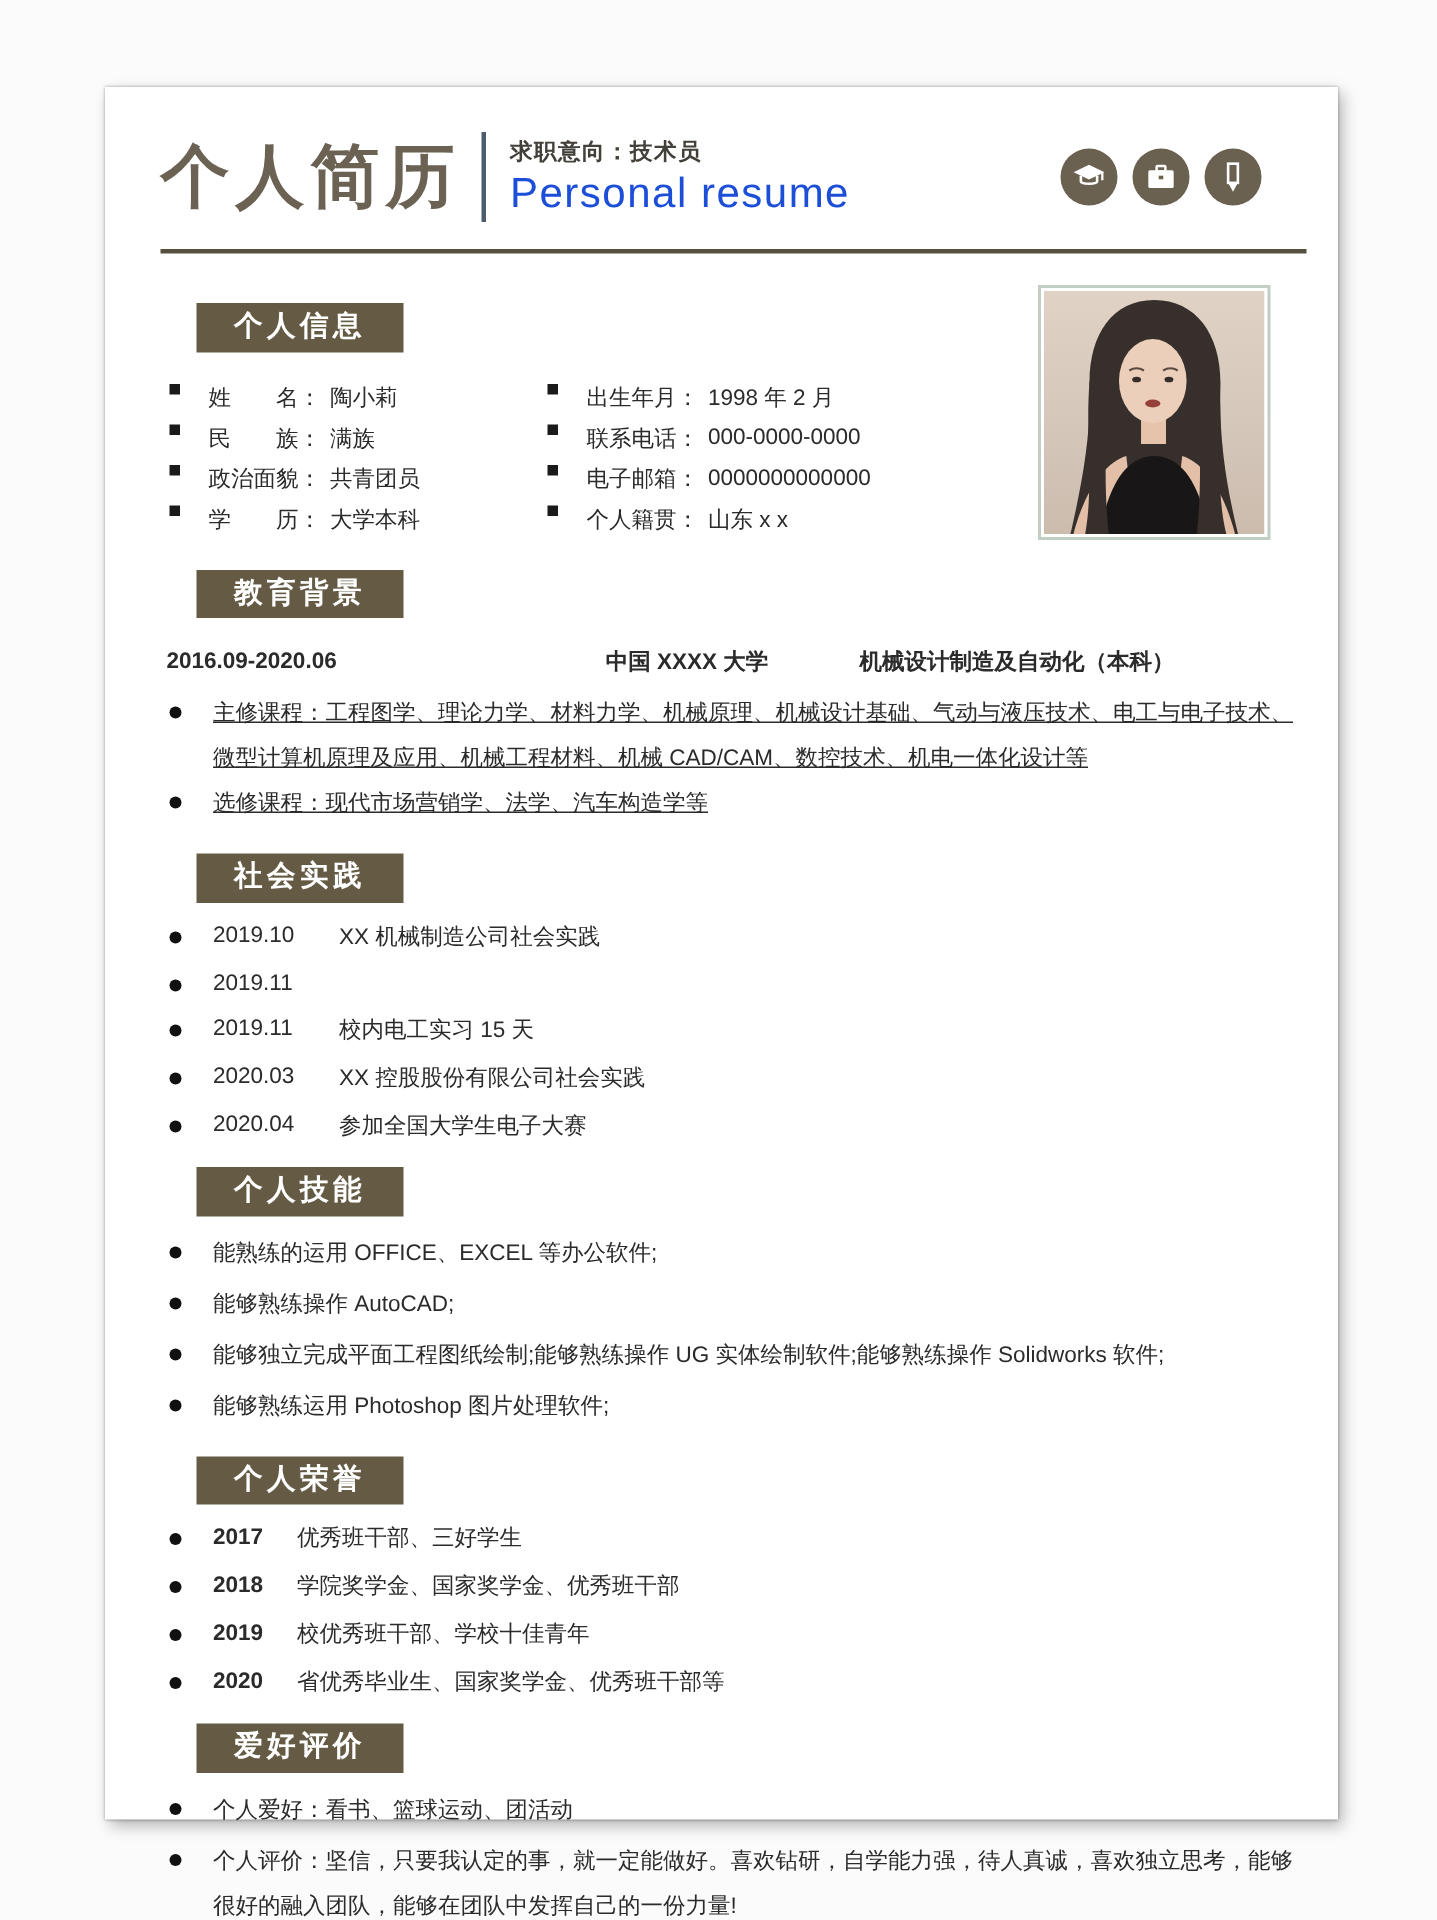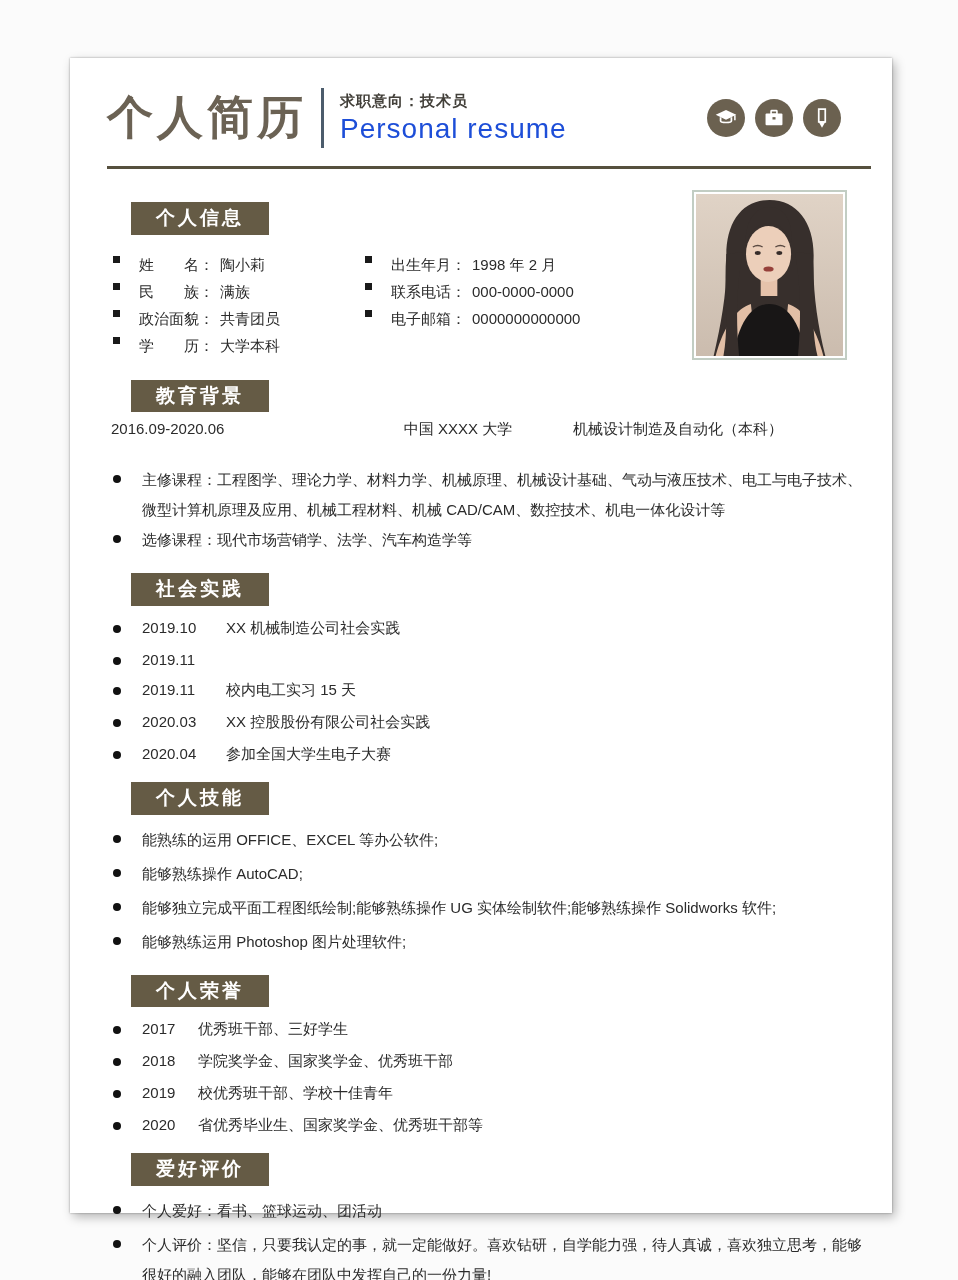--- a/index.html
+++ b/index.html
@@ -60,32 +60,32 @@
   .photo-frame svg { width:100%; height:100%; display:block; }
   
   .li { display:flex; font-size:15px; }
   .dot {
     width:8px; height:8px; border-radius:50%; background:#111;
     margin:10px 21px 0 6px; flex:none;
   }
   .li-text { flex:1; line-height:2.0; }
   
   .sec-edu { margin-top:20px; }
-  .edu-row { display:flex; margin-top:8px; font-weight:normal; font-size:15px; margin-left:4px; }
+  .edu-row { display:flex; margin-top:20px; font-weight:bold; font-size:15px; margin-left:4px; }
   .edu-period { flex:0 0 232px; }
   .edu-school { flex:0 0 230px;text-align:center; }
   .edu-major { flex:1; }
-  .edu-list { margin-top:26px; }
+  .edu-list { margin-top:10px;text-decoration:underline; }
   
   .sec { margin-top:18px; }
   .rows { margin-top:10px; }
   .row-li { display:flex; font-size:15px; align-items:flex-start; margin-top:13px; }
   .row-li .dot { margin-top:6px; }
   .col-date { flex:0 0 84px; }
-  .col-year { flex:0 0 56px; }
+  .col-year { flex:0 0 56px;font-weight:bold; }
   .col-desc { flex:1; }
   .skill-li { margin-top:4px; }
 </style>
 </head>
 <body>
 
 <div class="page">
 
   <div class="header">
     <div class="title">个人简历</div>
@@ -149,20 +149,25 @@
       </div>
       <div class="info-item">
         <span class="sq"></span>
         <span class="info-label">联系电话：</span>
         <span class="info-value">000-0000-0000</span>
       </div>
       <div class="info-item">
         <span class="sq"></span>
         <span class="info-label">电子邮箱：</span>
         <span class="info-value">0000000000000</span>
+      </div>
+      <div class="info-item">
+        <span class="sq"></span>
+        <span class="info-label">个人籍贯：</span>
+        <span class="info-value">山东 x x</span>
       </div>
     </div>
   </div>
 
   <div class="photo-frame">
     <svg viewBox="0 0 150 162" preserveAspectRatio="none">
       <defs>
         <linearGradient id="bg" x1="0" y1="0" x2="0" y2="1">
           <stop offset="0" stop-color="#e0d3c6"></stop>
           <stop offset="1" stop-color="#cbbcae"></stop>

